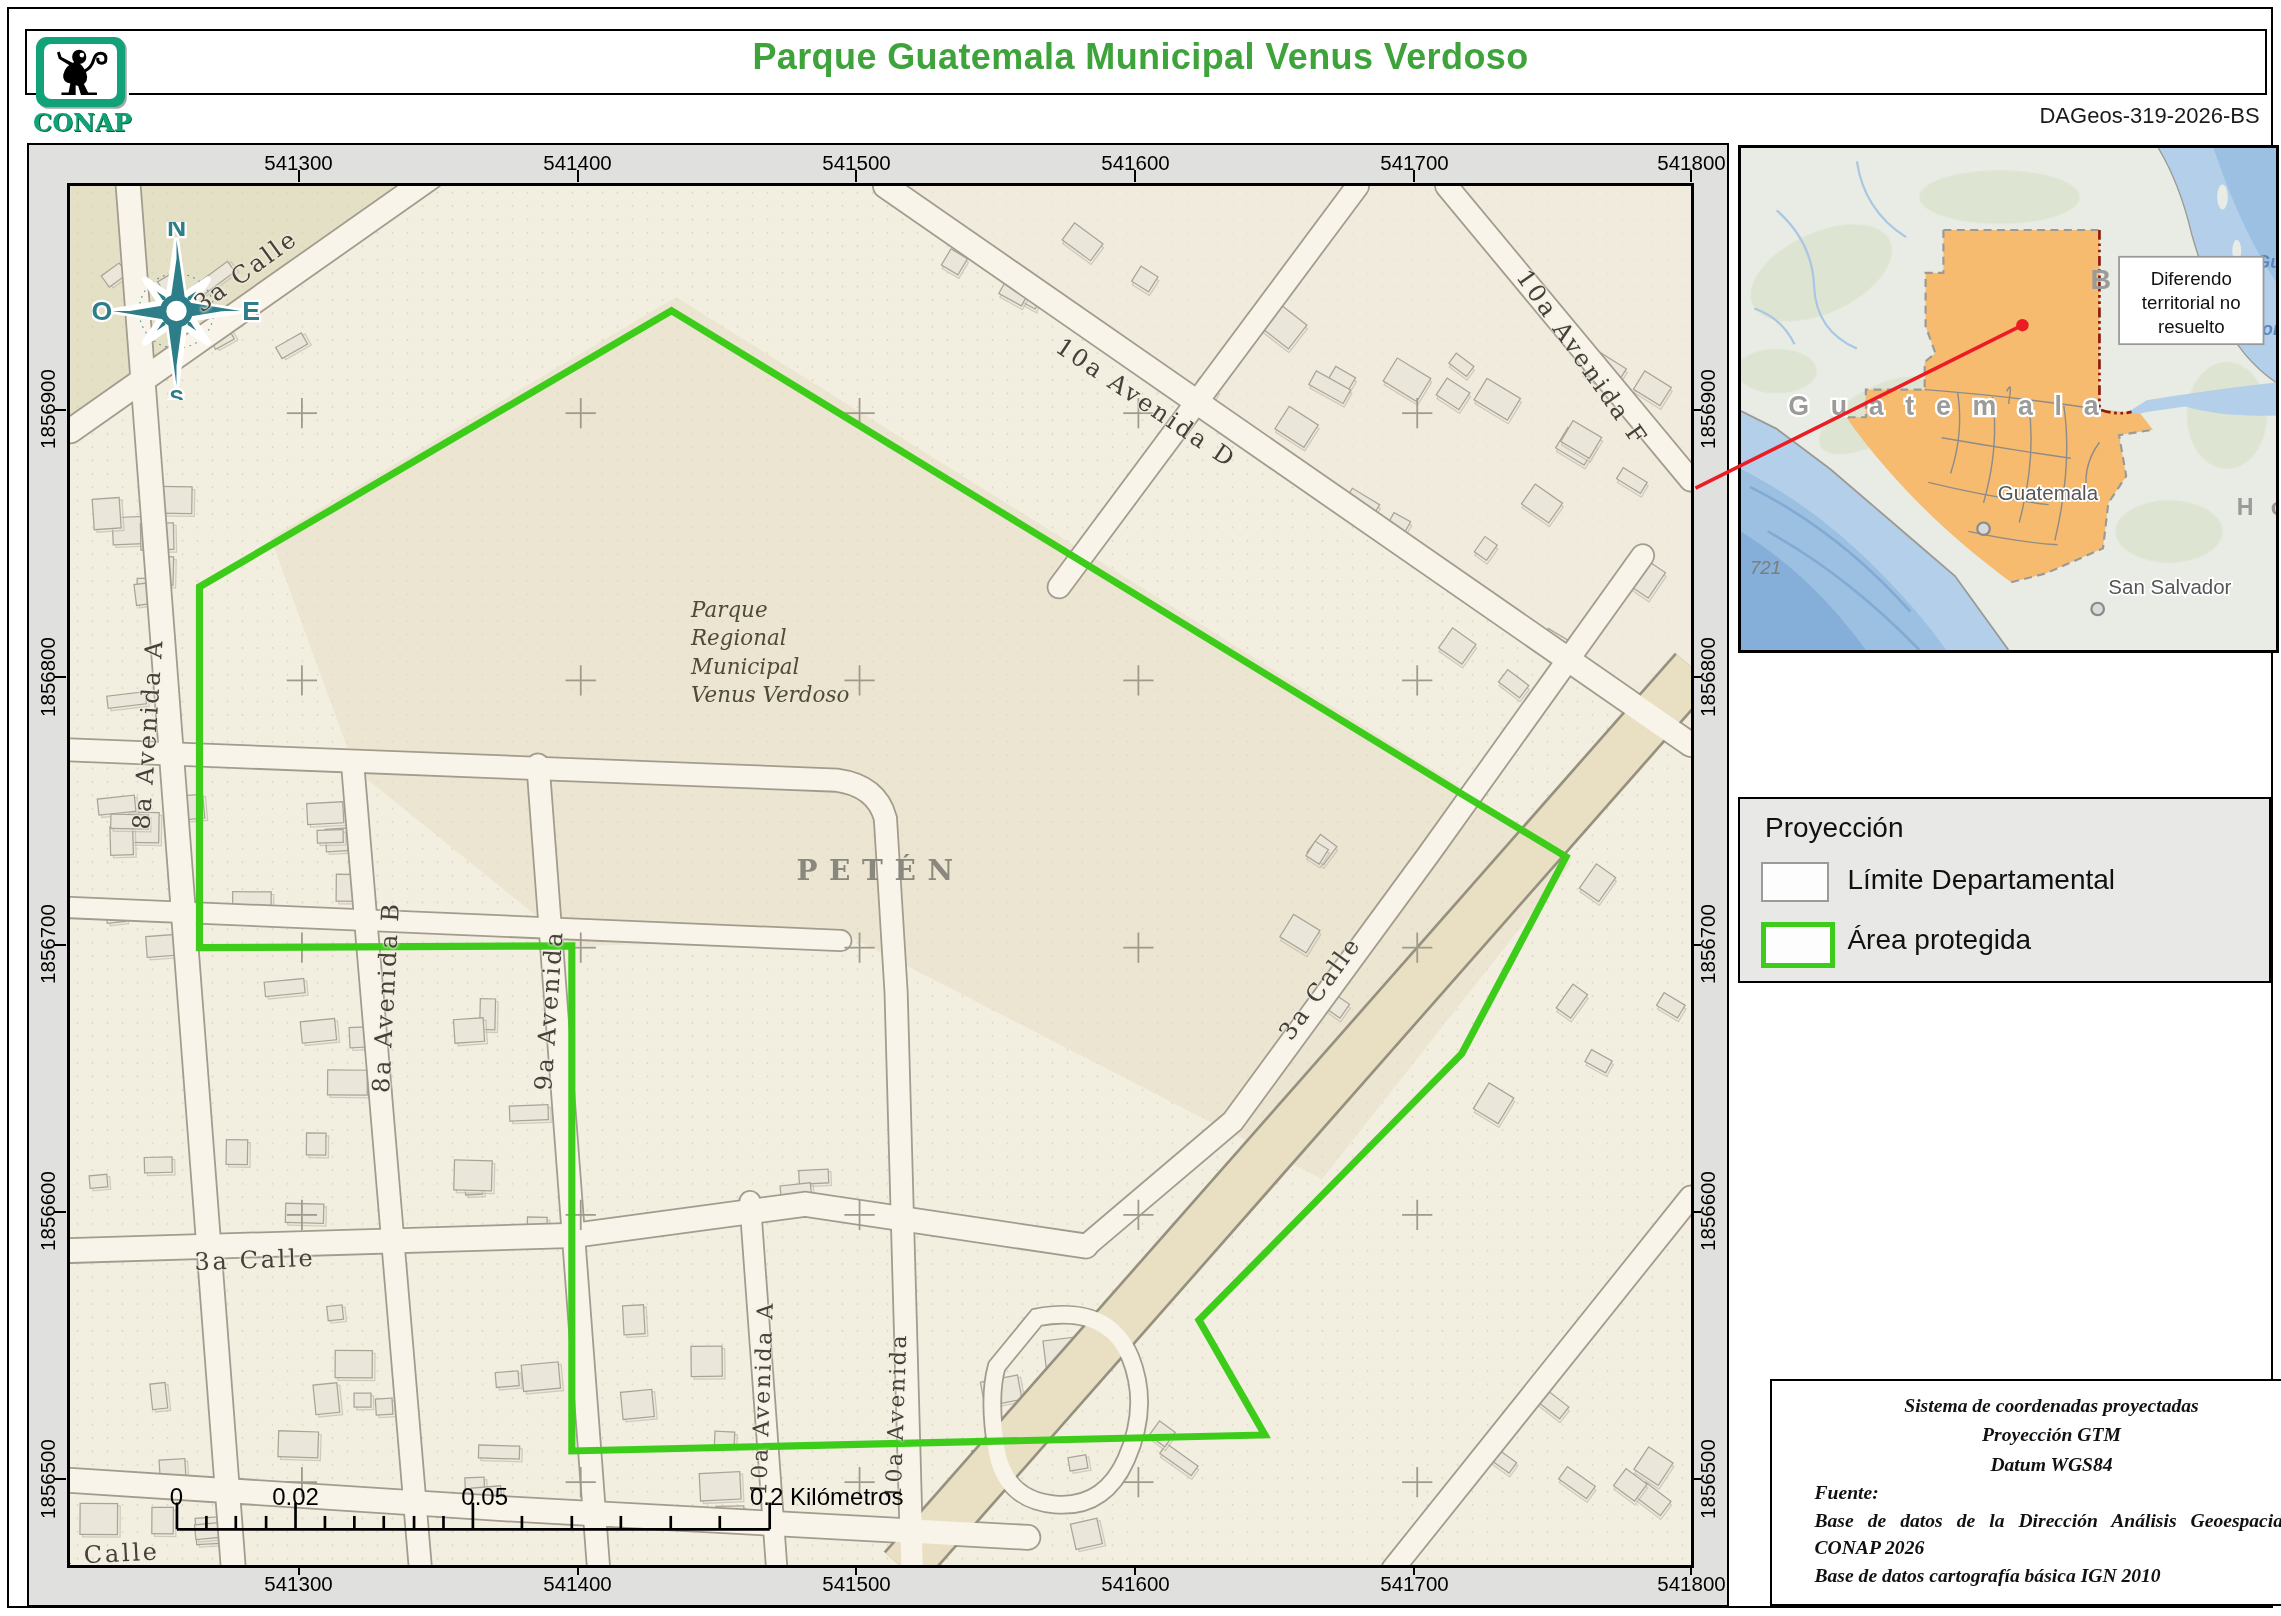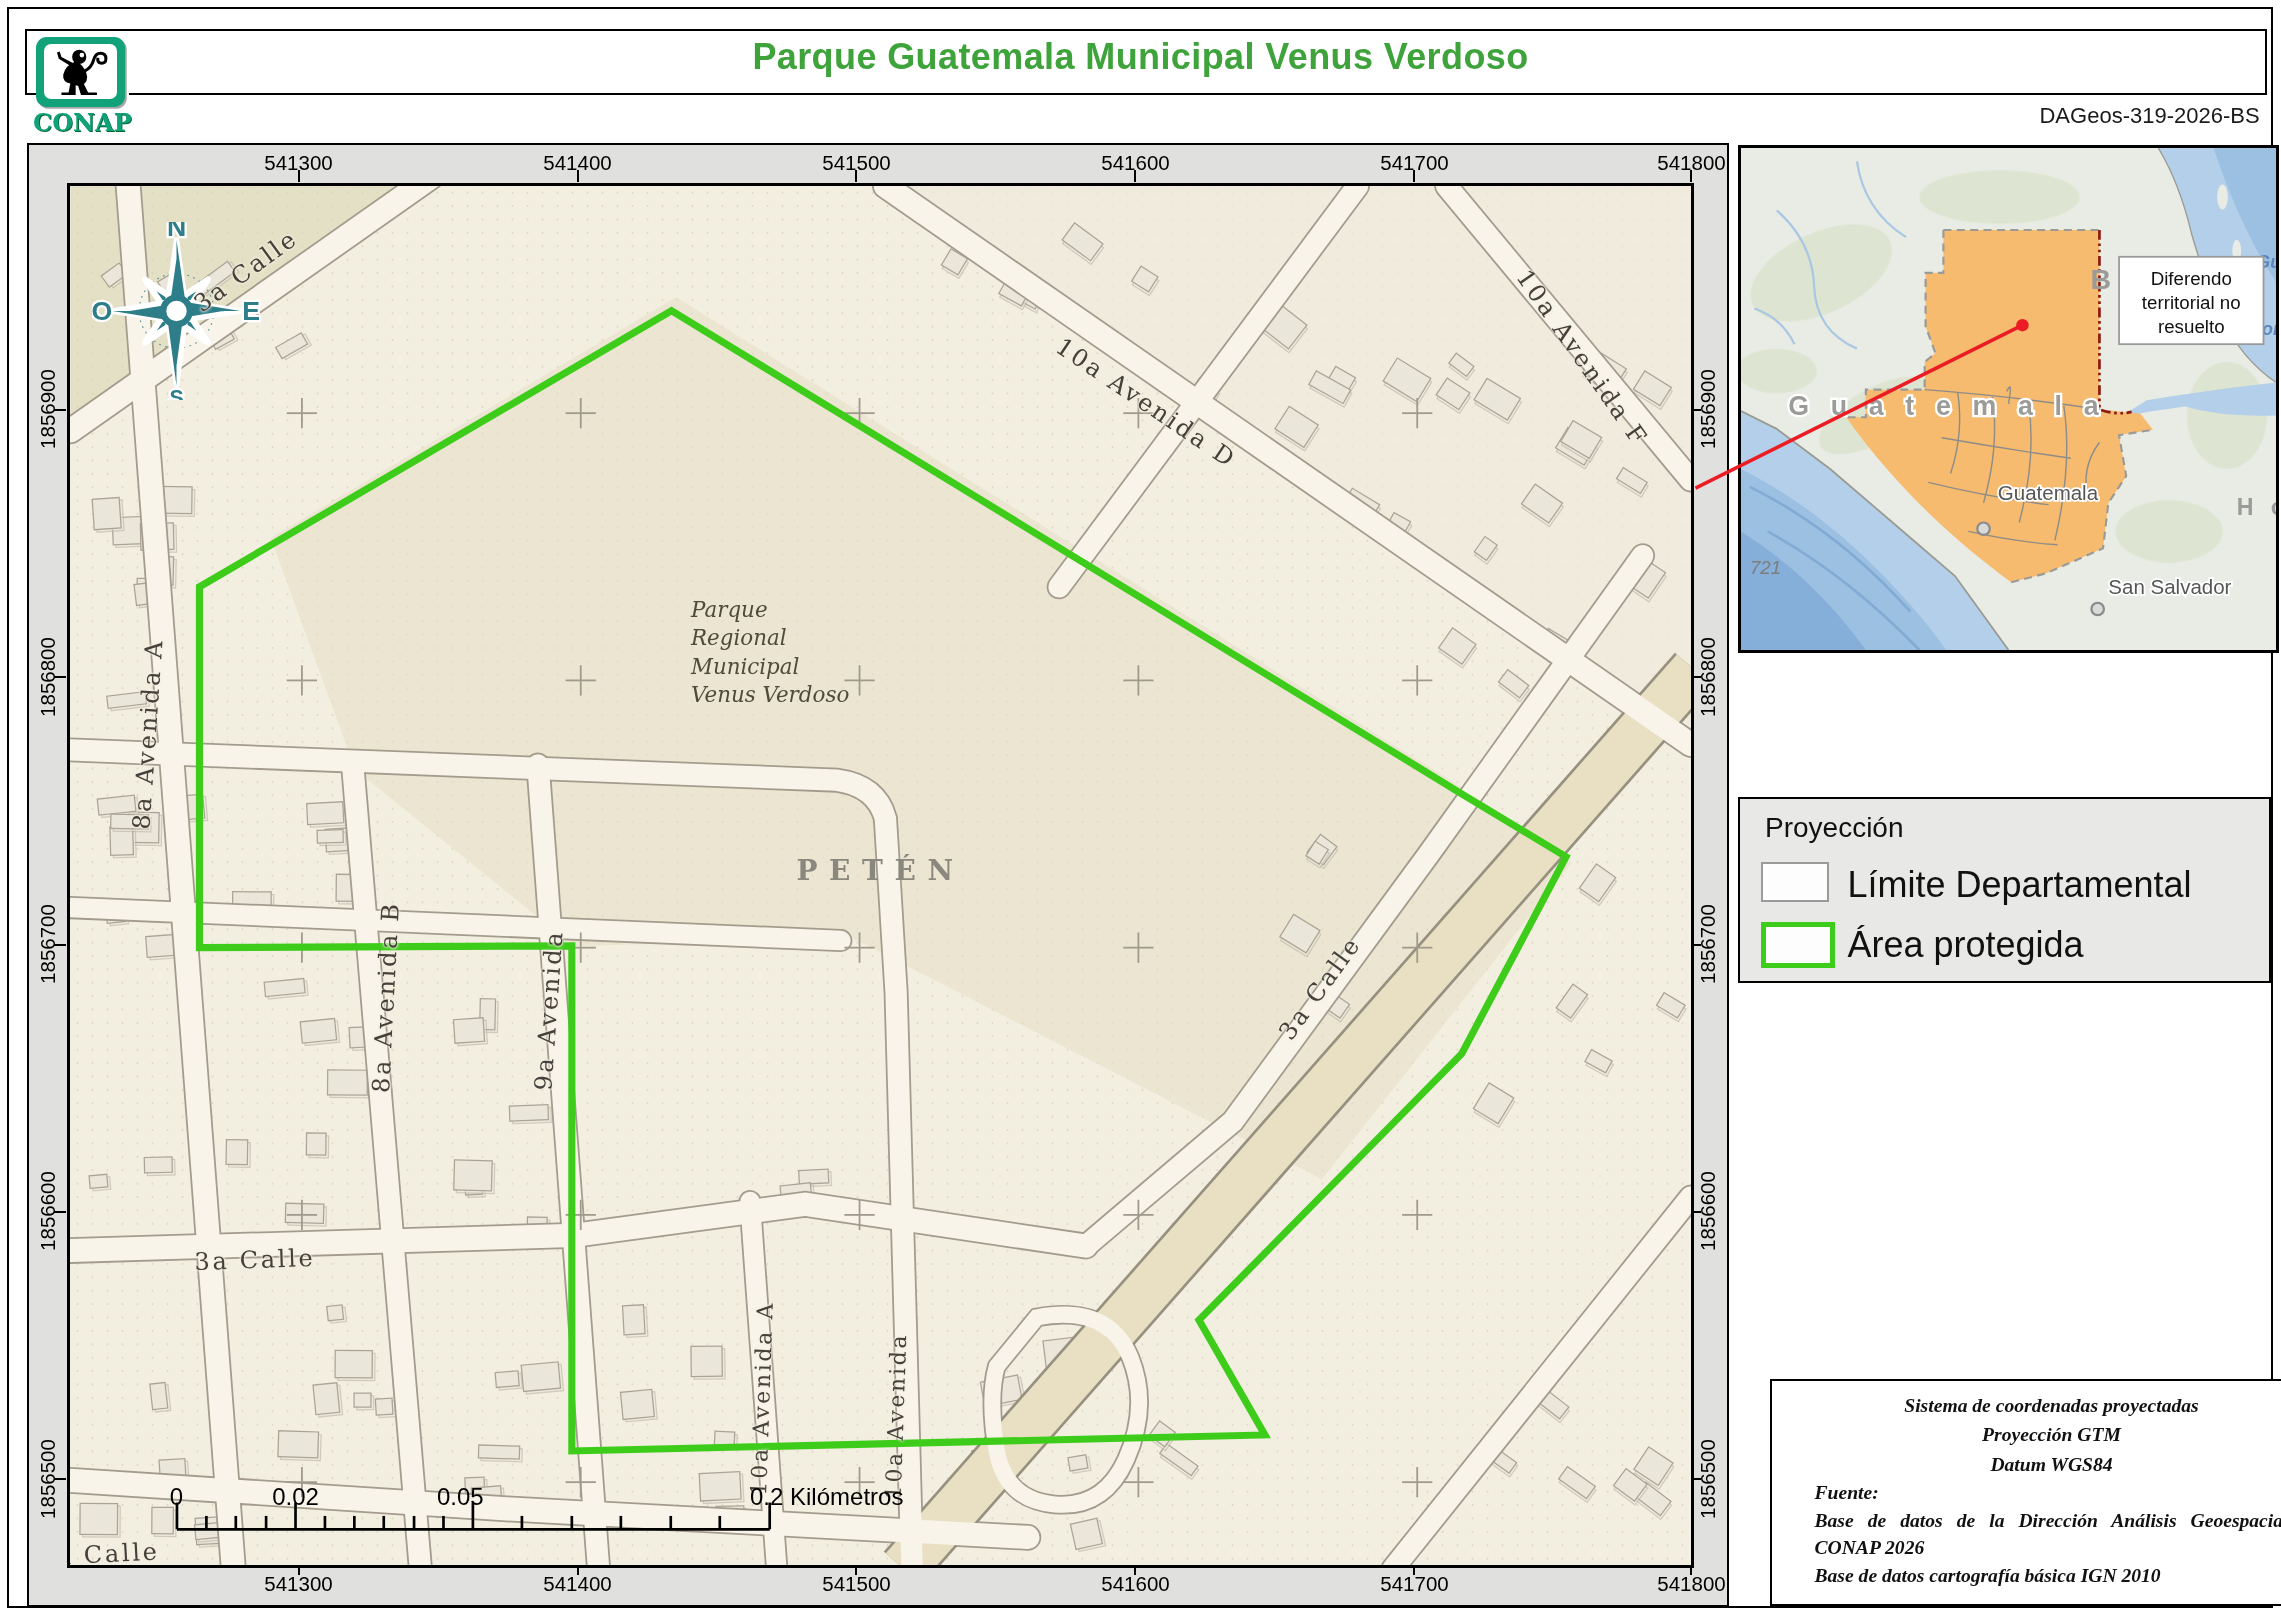--- a/index.html
+++ b/index.html
@@ -33,21 +33,21 @@
   .sb-num{position:absolute;font-size:24px;color:#000;}
   
   #inset{left:1738px;top:145px;width:535px;height:502px;border:3.6px solid #000;background:#e9ece4;overflow:hidden;}
   
   #legend{left:1738px;top:797px;width:529px;height:182px;border:2.7px solid #000;background:#e8e8e7;}
   #legend-title{position:absolute;left:25px;top:12.5px;font-size:28px;color:#111;}
   .legend-row{position:absolute;left:21.4px;height:41px;}
   .swatch{position:absolute;left:0;top:1.8px;width:64px;height:36px;background:#fdfdfd;}
   .swatch.gray{border:2.7px solid #9a9a9a;}
   .swatch.green{border:5.3px solid #3ecc1b;}
-  .legend-label{position:absolute;left:86px;top:3.6px;font-size:36px;color:#111;white-space:nowrap;}
+  .legend-label{position:absolute;left:86px;top:3.6px;font-size:28px;color:#111;white-space:nowrap;}
   
   #info-box{left:1770px;top:1379px;width:499px;height:223px;border:2.7px solid #000;background:#fff;
      font-family:"Liberation Serif",serif;font-style:italic;font-weight:700;font-size:19.6px;color:#111;padding-left:30px;}
   #info-box .c{text-align:center;margin:1.8px 12.5px 0 12.5px;line-height:1.42;}
   #info-box .l{text-align:left;margin:0 12.5px;line-height:1.42;}
   #info-box .j{text-align:justify;margin:0 12.5px;line-height:1.42;}
   #info-box .pad-top{padding-top:9px;}
   svg text{font-family:"Liberation Sans",sans-serif;}
 </style>
 </head>
@@ -491,21 +491,21 @@
       <span class="street-label" style="font-size: 24px; left: 1076px; top: 217px; transform: translate(-50%, -50%) rotate(34deg);">10a Avenida D</span>
       <span class="street-label" style="font-size: 24px; left: 1512px; top: 172px; transform: translate(-50%, -50%) rotate(55deg);">10a Avenida F</span>
     </div>
 
   <div id="park-label" class="abs" style="left: 621px; top: 410px; width: 267px;">Parque<br>Regional<br>Municipal<br>Venus Verdoso</div>
   <div id="region-label" class="abs" style="left: 677px; top: 668px; width: 267px; text-align: center;">PETÉN</div>
 
   <div id="scalebar">
       <span class="sb-num" style="left: 71px; top: 1297px; width: 71px; text-align: center;">0</span>
       <span class="sb-num" style="left: 190px; top: 1297px; width: 71px; text-align: center;">0.02</span>
-      <span class="sb-num" style="left: 367px; top: 1297px; width: 71px; text-align: left;">0.05</span>
+      <span class="sb-num" style="left: 367px; top: 1297px; width: 71px; text-align: right;">0.05</span>
       <span class="sb-num" style="left: 680px; top: 1297px;">0.2 Kilómetros</span>
       <svg width="731" height="41" style="position: absolute; left: 98px; top: 1313px;" viewBox="0 0 820 46">
         <line x1="10" y1="34" x2="675" y2="34" stroke="#000" stroke-width="3"></line>
         <line x1="10" y1="4" x2="10" y2="34" stroke="#000" stroke-width="3"></line>
         <line x1="143" y1="4" x2="143" y2="34" stroke="#000" stroke-width="3"></line>
         <line x1="342" y1="4" x2="342" y2="34" stroke="#000" stroke-width="3"></line>
         <line x1="675" y1="4" x2="675" y2="34" stroke="#000" stroke-width="3"></line>
         <line x1="43" y1="19" x2="43" y2="34" stroke="#000" stroke-width="3"></line>
         <line x1="76" y1="19" x2="76" y2="34" stroke="#000" stroke-width="3"></line>
         <line x1="110" y1="19" x2="110" y2="34" stroke="#000" stroke-width="3"></line>

